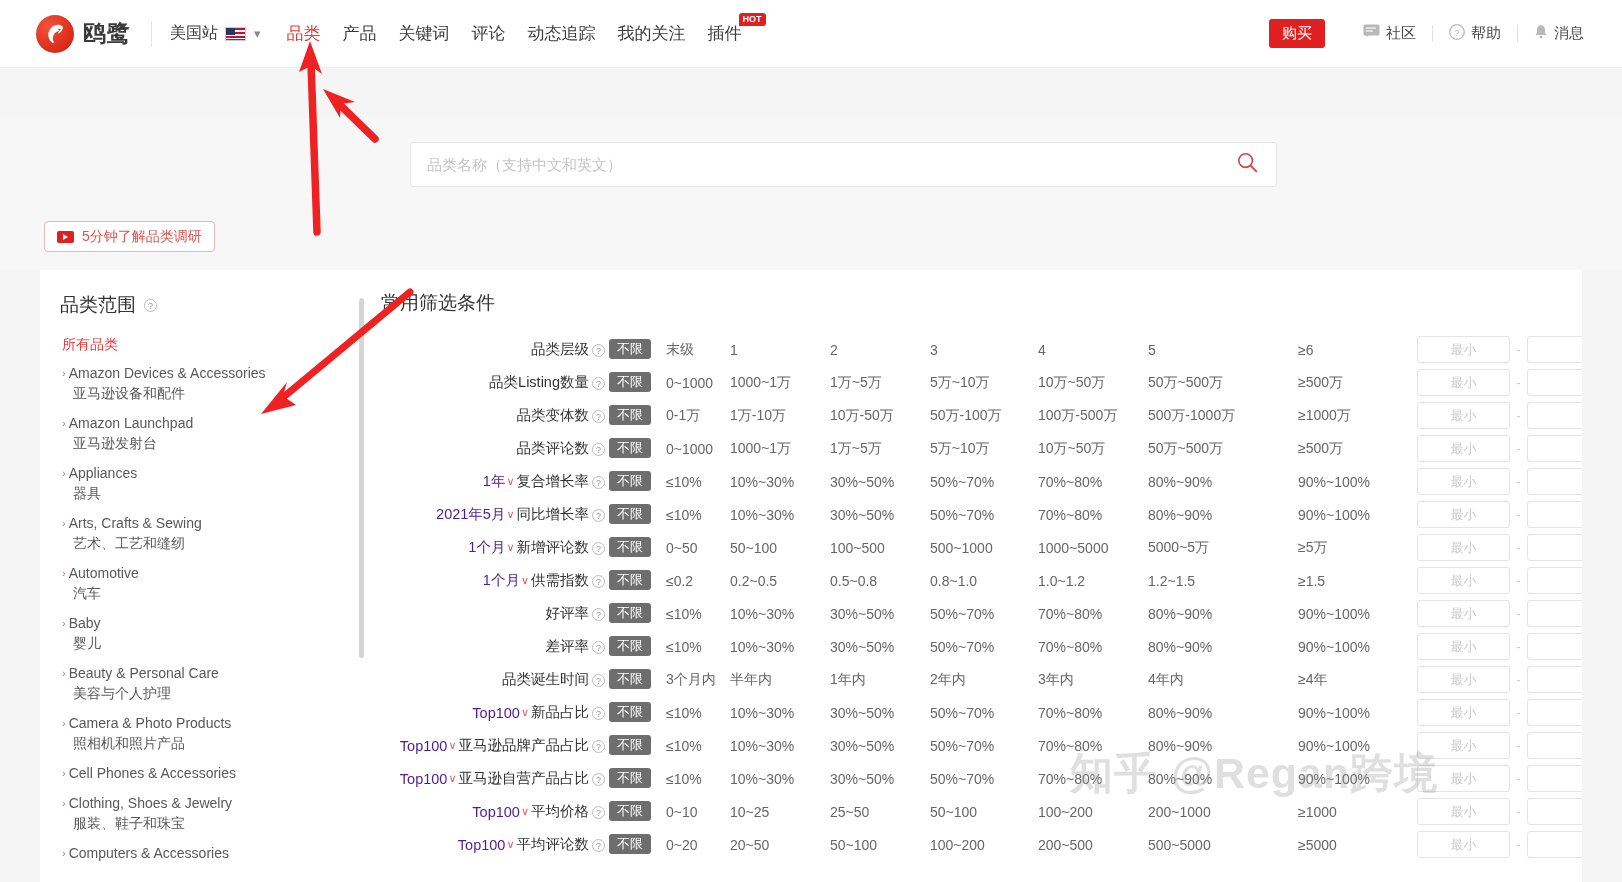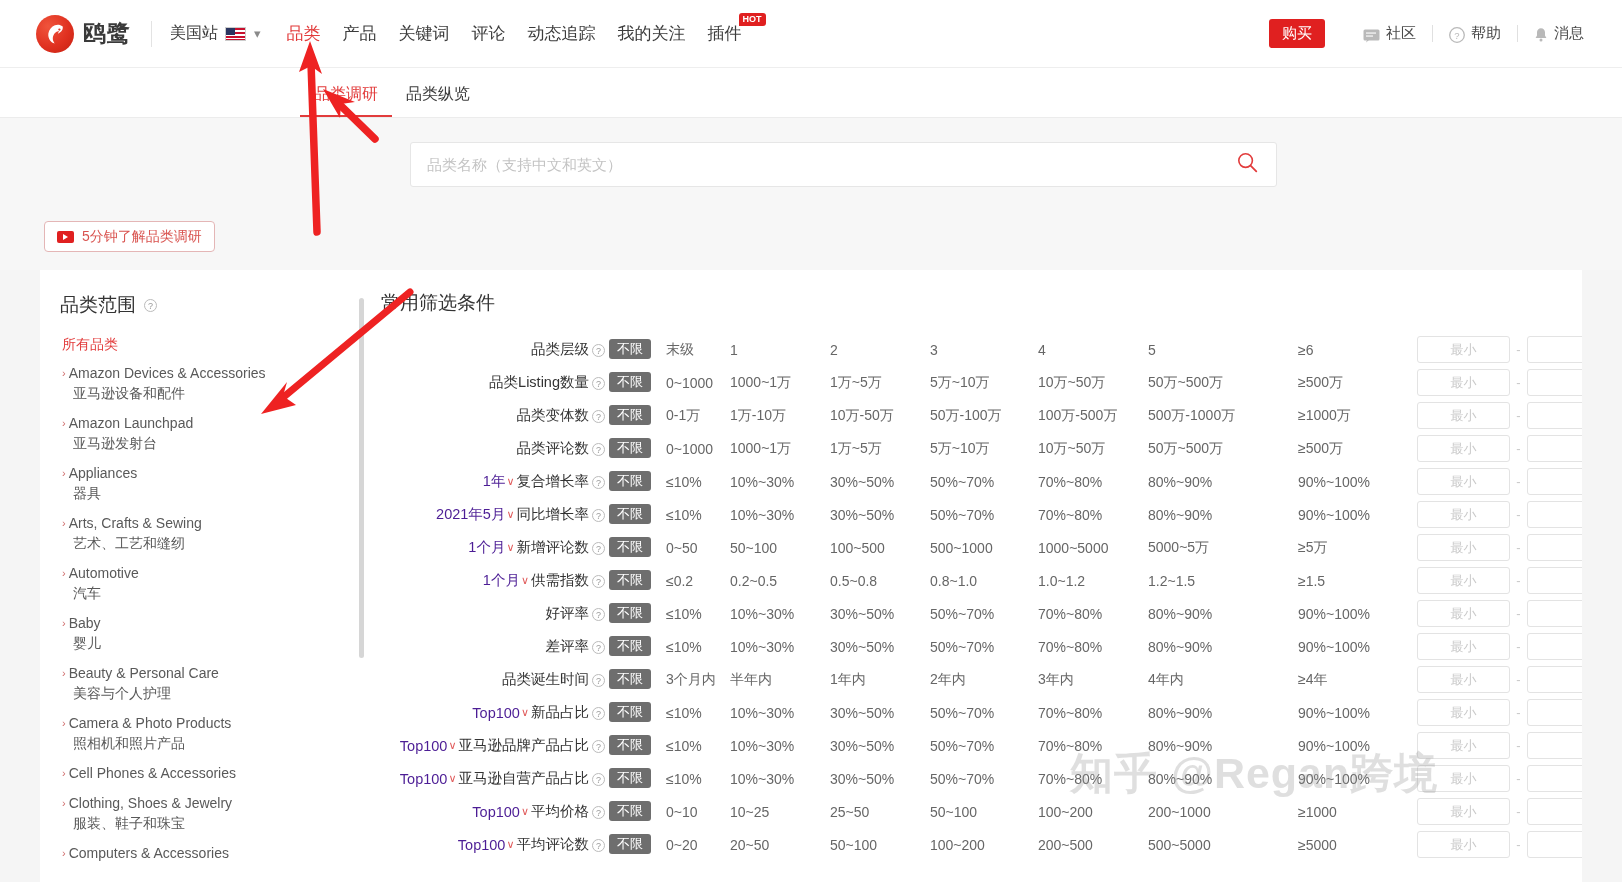--- a/index.html
+++ b/index.html
@@ -49,21 +49,21 @@
     position: absolute; top: -9px; right: -24px;
     background: #e02020; color: #fff; font-size: 9px; font-weight: bold;
     padding: 1px 4px; border-radius: 3px 3px 3px 0; line-height: 11px;
   }
 
   .hdr-right { margin-left: auto; display: flex; align-items: center; margin-right: 22px; gap: 0; }
   .buy-btn {
     background: #e02020; color: #fff; font-size: 15px;
     padding: 5px 13px; border-radius: 3px; cursor: pointer; margin-right: 22px;
   }
-  .hdr-link { display: flex; align-items: flex-end; font-size: 15px; color: #4a4a4a; cursor: pointer; padding: 0 16px; }
+  .hdr-link { display: flex; align-items: flex-start; font-size: 15px; color: #4a4a4a; cursor: pointer; padding: 0 16px; }
   .hdr-sep { width: 1px; height: 17px; background: #e0e0e0; }
   .hdr-ico { margin-right: 6px; display: inline-flex; align-items: center; }
 
   
   .subnav {
     position: absolute; top: 68px; left: 0; width: 1622px; height: 50px;
     background: #fff; border-bottom: 1px solid #ececec;
     display: flex; align-items: flex-end; padding-left: 300px;
   }
   .subnav-item {
@@ -241,24 +241,20 @@
           <svg width="14" height="16" viewBox="0 0 14 16">
               <path d="M7 1.2c-2.3 0-4 1.8-4 4.1v3.1L1.6 11h10.8L11 8.4V5.3c0-2.3-1.7-4.1-4-4.1z" fill="#b9b9b9"></path>
               <circle cx="7" cy="12.9" r="1.5" fill="#b9b9b9"></circle>
             </svg>
         </span>
         <span>消息</span>
       </div>
     </div>
   </div>
 
-  <div class="subnav" id="subnav">
-      <div class="subnav-item active">品类调研</div>
-      <div class="subnav-item">品类纵览</div>
-    </div>
 
   <div class="search-zone">
     <div class="search-box">
       <input class="search-input" type="text" placeholder="品类名称（支持中文和英文）" style="">
       <div class="search-btn">
         <span>
           <svg width="21" height="21" viewBox="0 0 21 21">
               <circle cx="8.6" cy="8.6" r="6.8" fill="none" stroke="#e23c3c" stroke-width="1.6"></circle>
               <line x1="13.6" y1="13.6" x2="19.3" y2="19.3" stroke="#e23c3c" stroke-width="1.8" stroke-linecap="round"></line>
             </svg>

